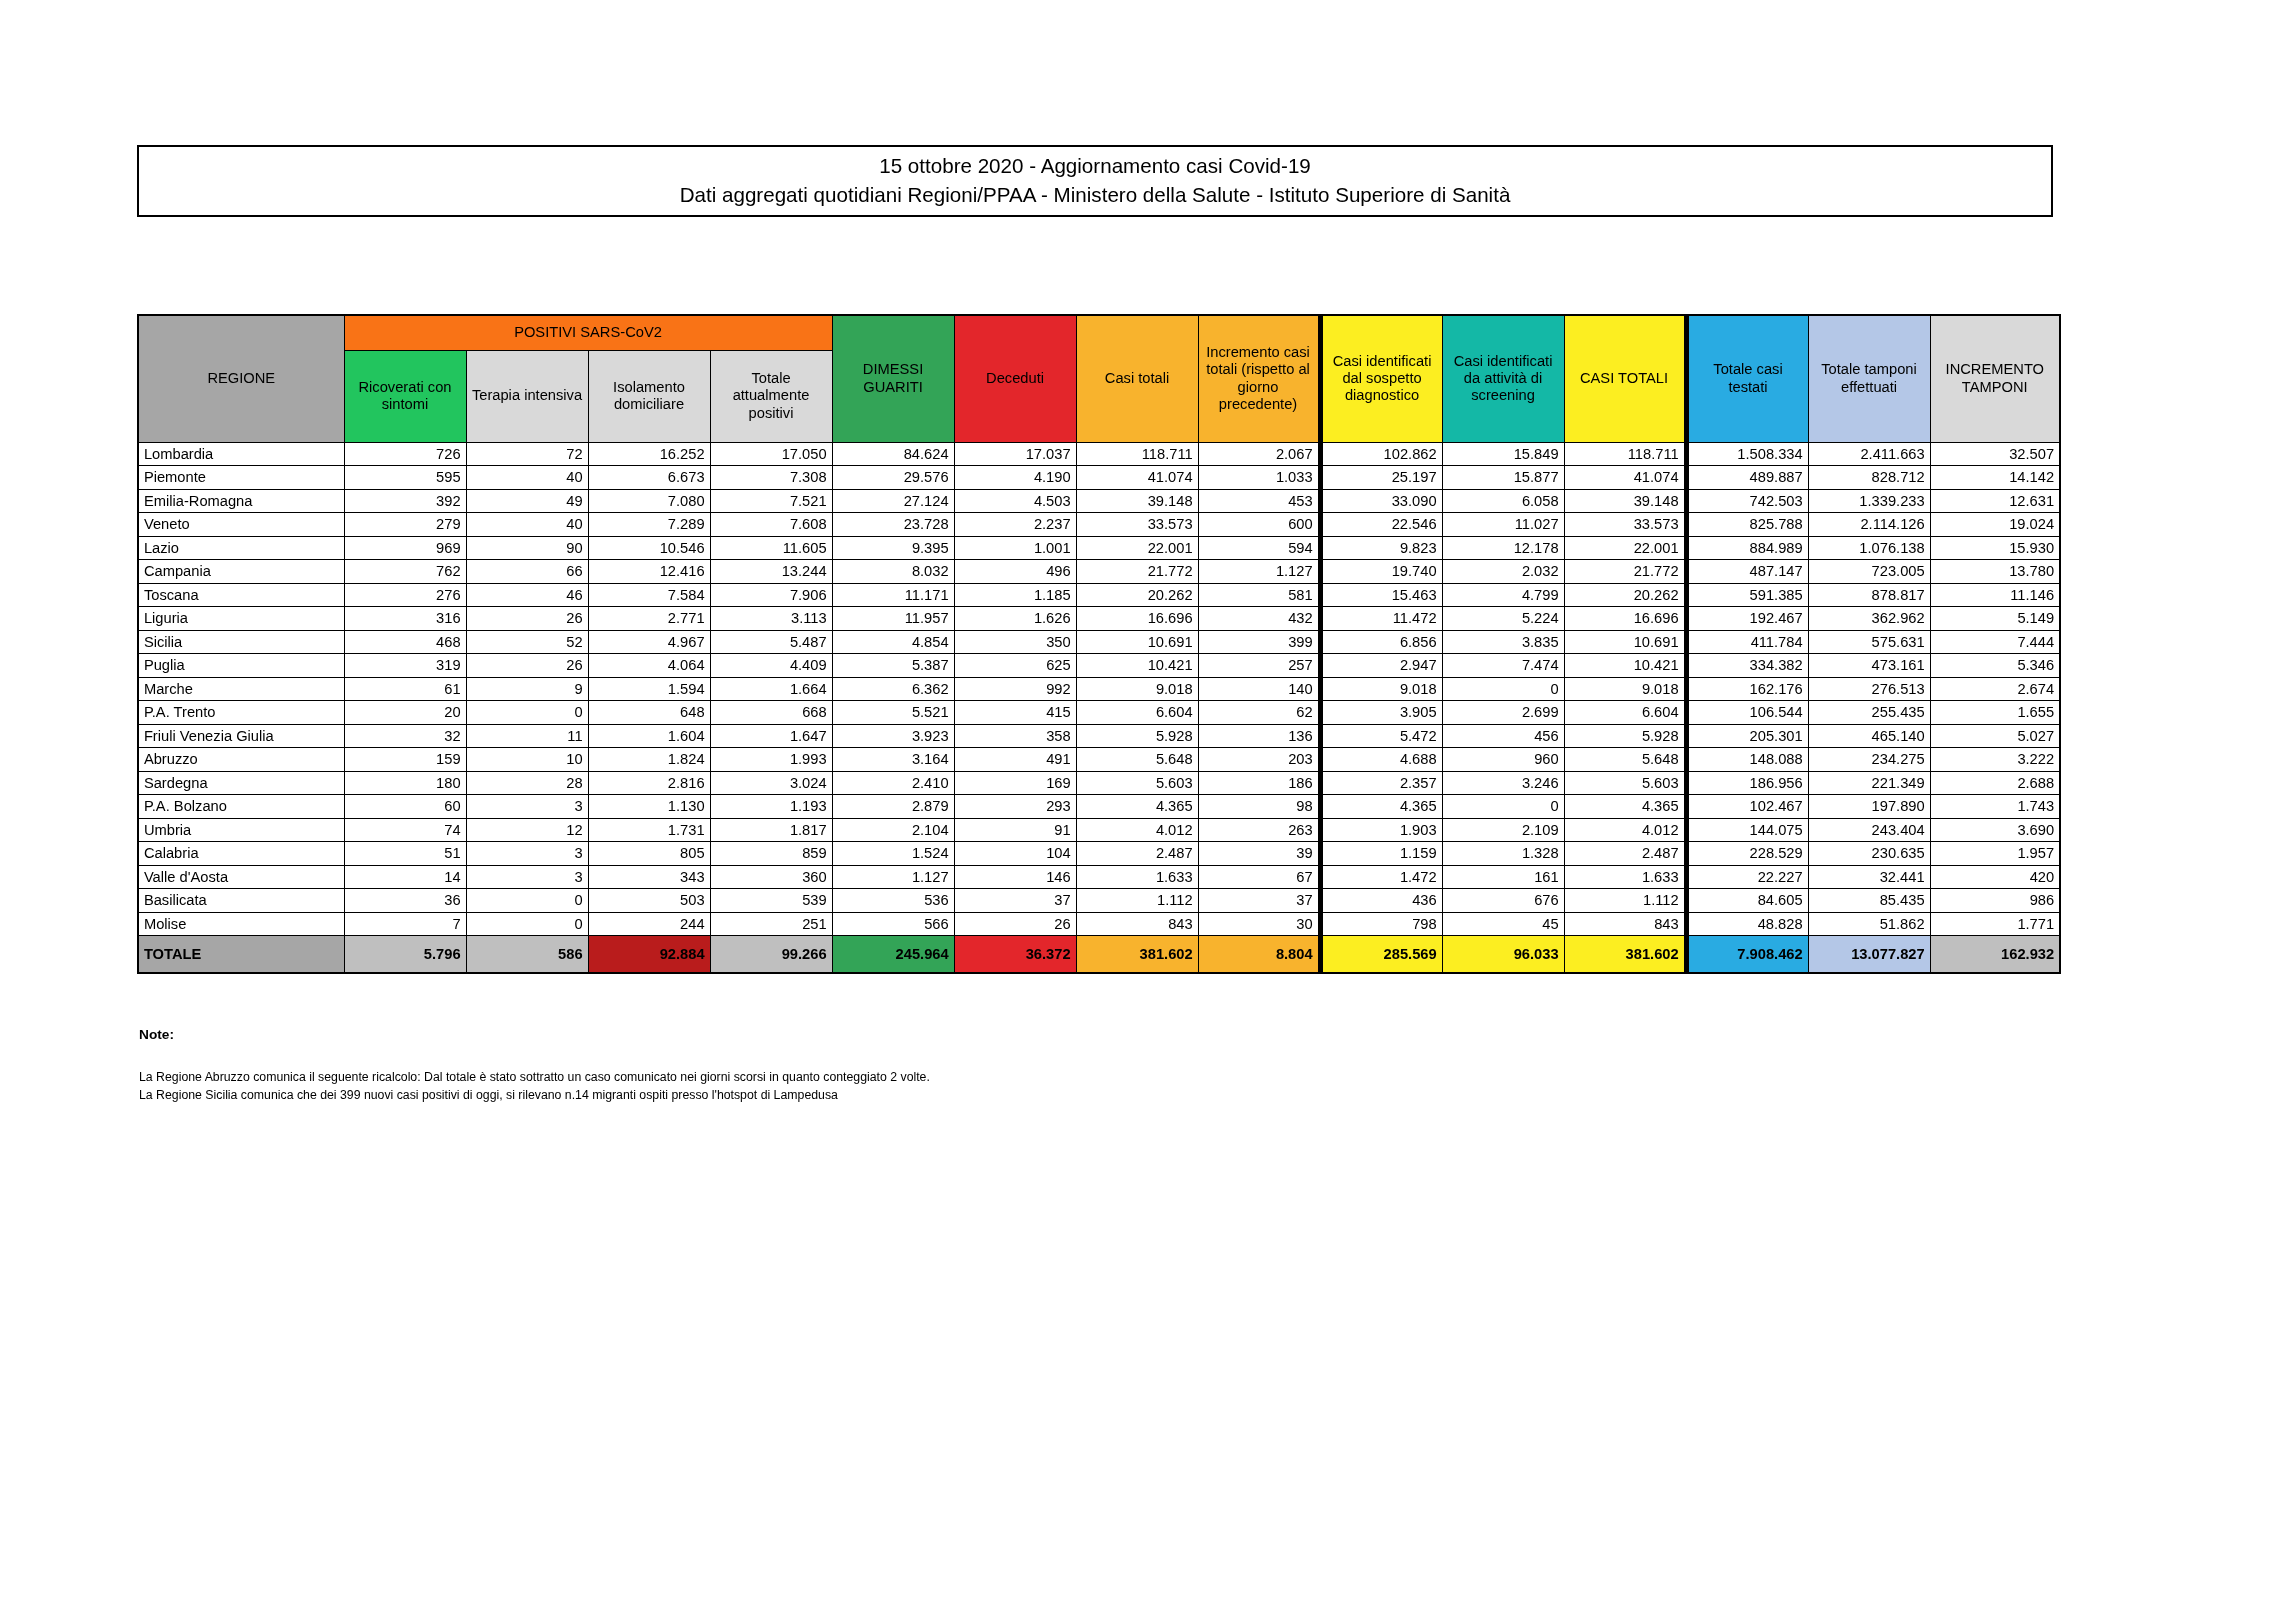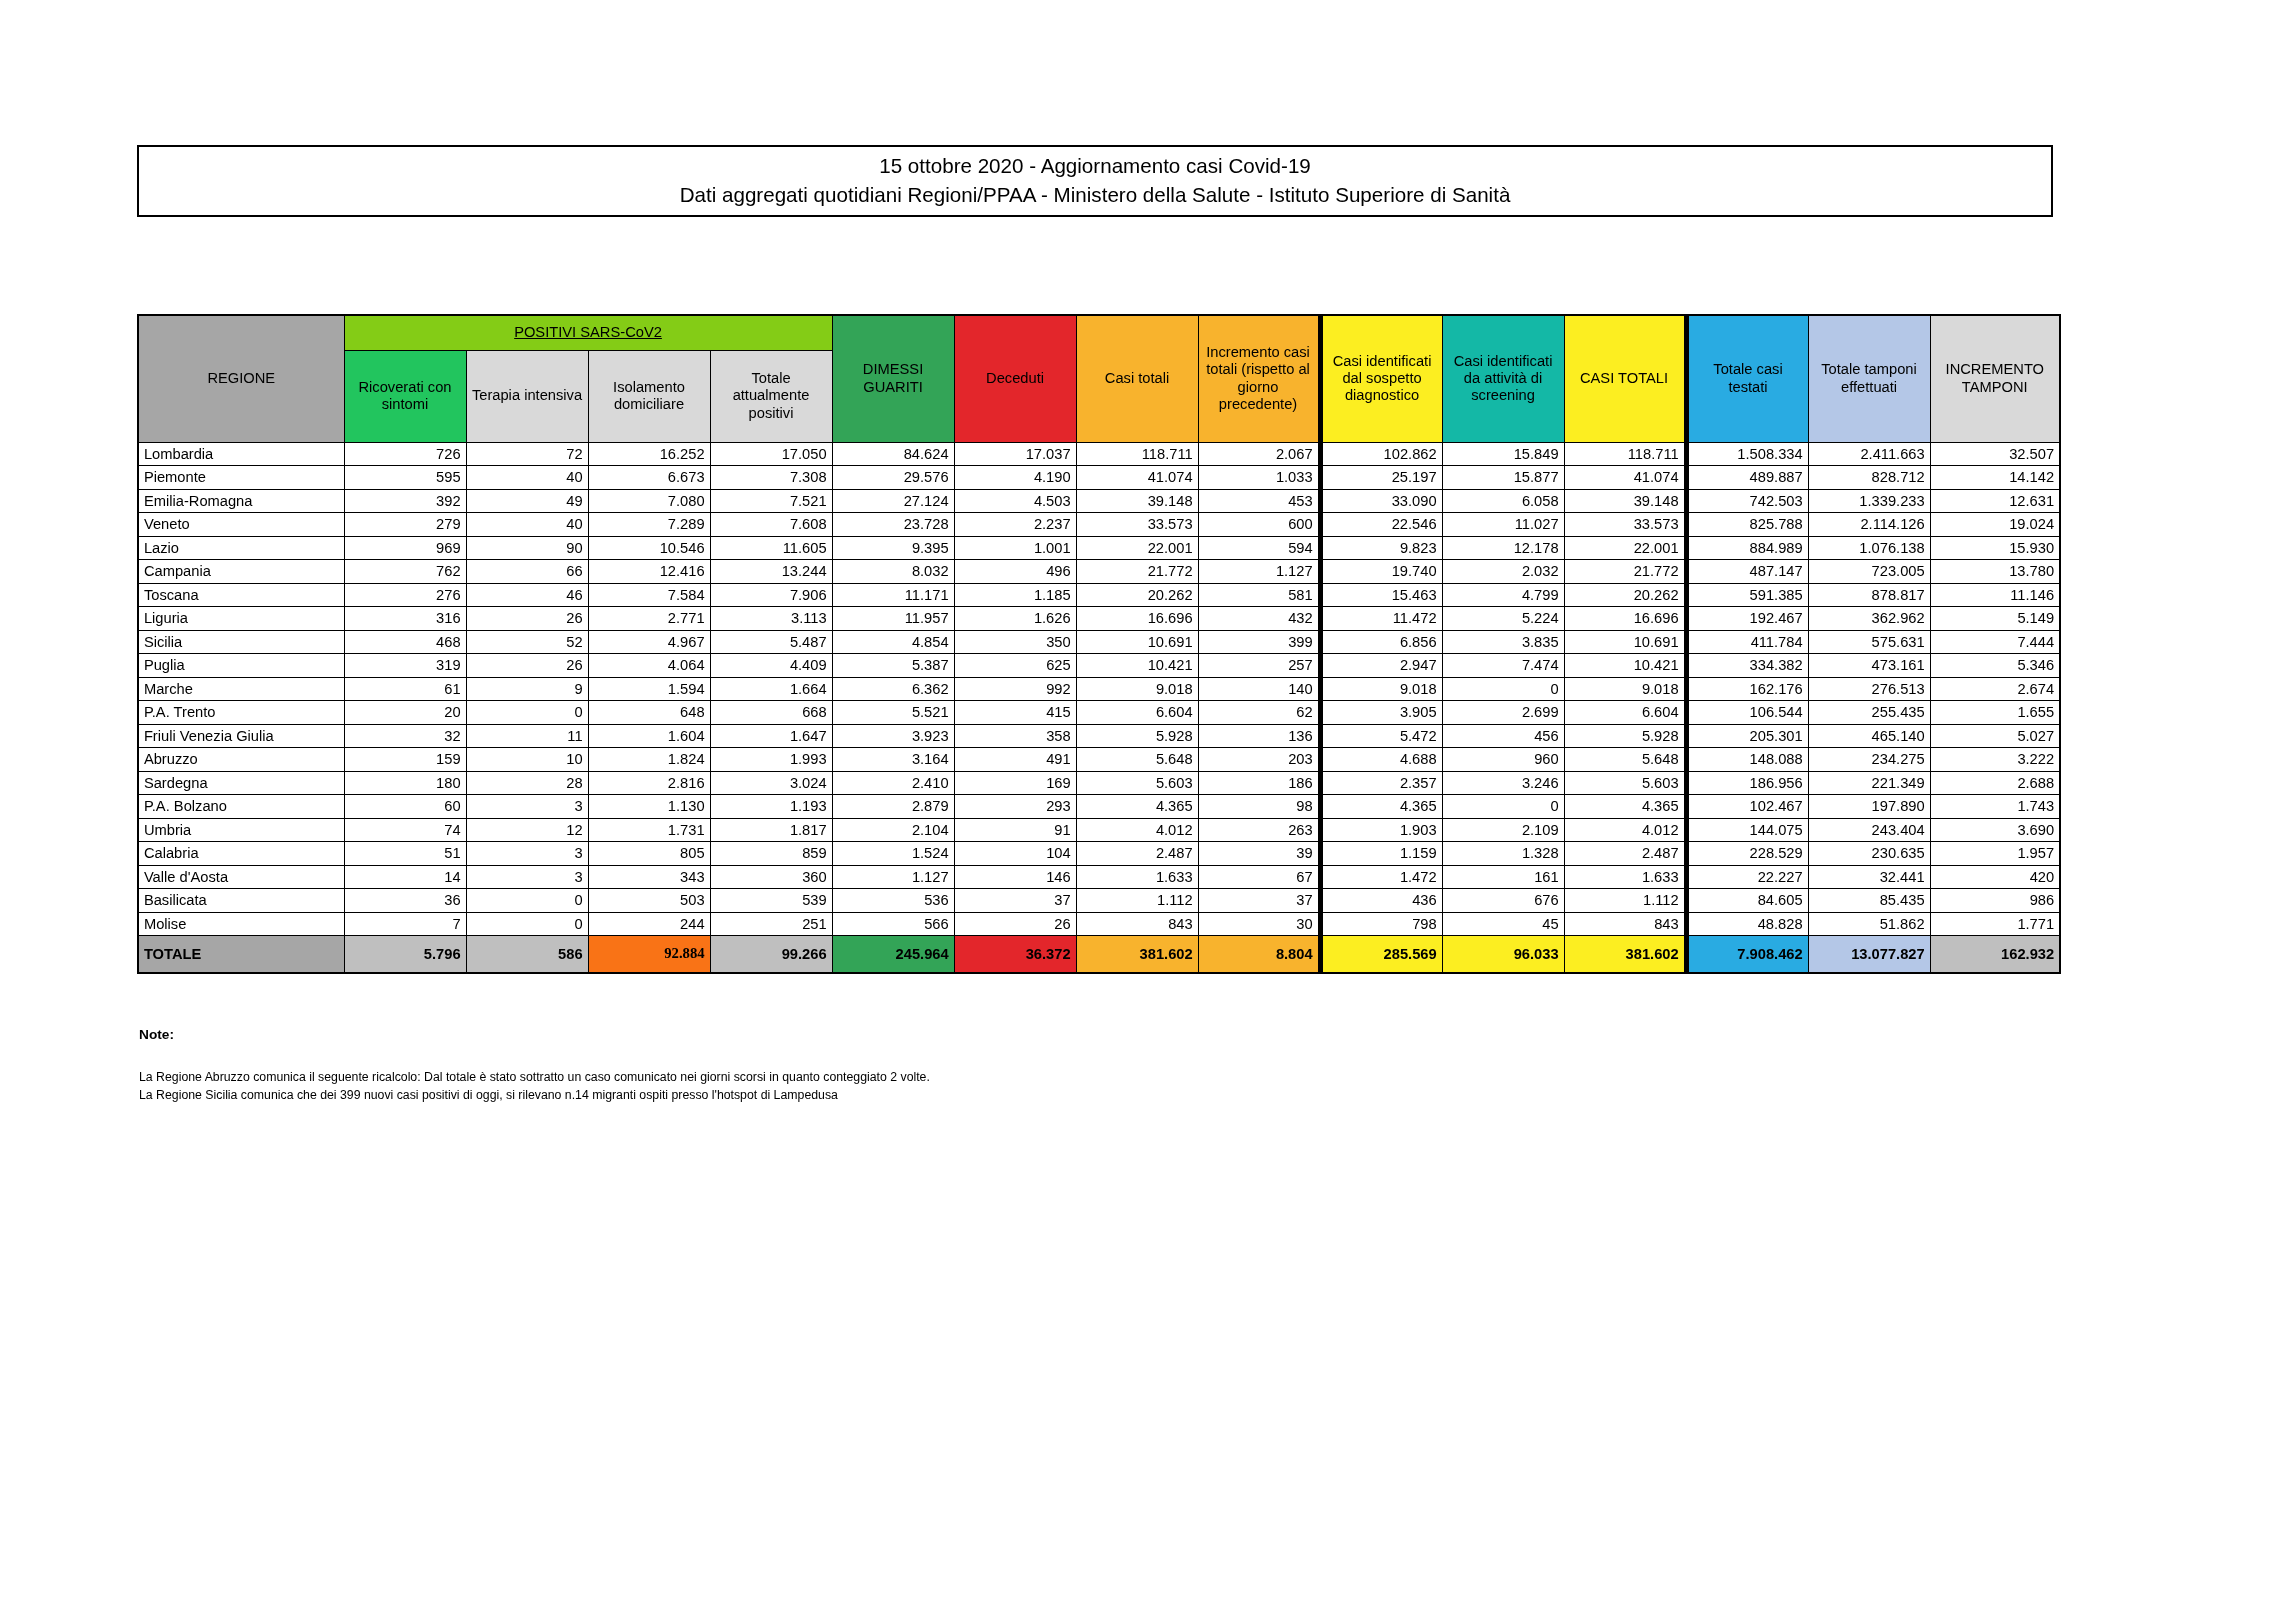--- a/index.html
+++ b/index.html
@@ -13,21 +13,21 @@
   table.covid{
     position:absolute;left:137px;top:314px;width:1916px;
     border-collapse:collapse;table-layout:fixed;
     border:2px solid #000;
   }
   table.covid th,table.covid td{
     border:1px solid #000;box-sizing:border-box;overflow:hidden;
     font-size:14.7px;padding:0 4.9px;
   }
   th.regione-h{background:#A6A6A6;font-weight:700;font-size:14.7px;text-align:center;}
-  th.group-h{background:#84cc16;font-weight:700;font-size:18.6px;text-align:center;height:35px;text-decoration:underline;}
+  th.group-h{background:#f97316;font-weight:700;font-size:18.6px;text-align:center;height:35px;}
   tr.sub-header-row th{height:92px;}
   table.covid th{font-weight:400;text-align:center;line-height:1.18;}
   td.region{ text-align:left;font-size:14.7px;padding-left:3.9px;white-space:nowrap;}
   td.num{ text-align:right;font-variant-numeric:tabular-nums;white-space:nowrap;}
   tbody tr{height:23.5px;}
   tr.total-row{height:37px;}
   tr.total-row td{font-weight:700;}
   tr.total-row td.label{background:#A6A6A6;text-align:left;}
   .thick-r{border-right:5.9px solid #000 !important;}
   .notes{position:absolute;left:139px;top:1027px;width:1862px;}
@@ -425,21 +425,21 @@
         <td class="num">45</td>
         <td class="num thick-r">843</td>
         <td class="num">48.828</td>
         <td class="num">51.862</td>
         <td class="num">1.771</td>
       </tr>
       <tr class="total-row">
         <td class="label">TOTALE</td>
         <td class="num" style="background-color: rgb(191, 191, 191);">5.796</td>
         <td class="num" style="background-color: rgb(191, 191, 191);">586</td>
-        <td class="num" style="background-color: #f97316; font-family: Liberation Serif, serif;">92.884</td>
+        <td class="num" style="background-color: #b91c1c;">92.884</td>
         <td class="num" style="background-color: rgb(191, 191, 191);">99.266</td>
         <td class="num" style="background-color: rgb(51, 164, 87); margin-left: 20px;">245.964</td>
         <td class="num" style="background-color: rgb(227, 38, 43);">36.372</td>
         <td class="num" style="background-color: rgb(248, 179, 45);">381.602</td>
         <td class="num thick-r" style="background-color: rgb(248, 179, 45);">8.804</td>
         <td class="num" style="background-color: rgb(252, 238, 33);">285.569</td>
         <td class="num" style="background-color: rgb(252, 238, 33);">96.033</td>
         <td class="num thick-r" style="background-color: rgb(252, 238, 33);">381.602</td>
         <td class="num" style="background-color: rgb(41, 171, 226);">7.908.462</td>
         <td class="num" style="background-color: rgb(180, 199, 231);">13.077.827</td>

